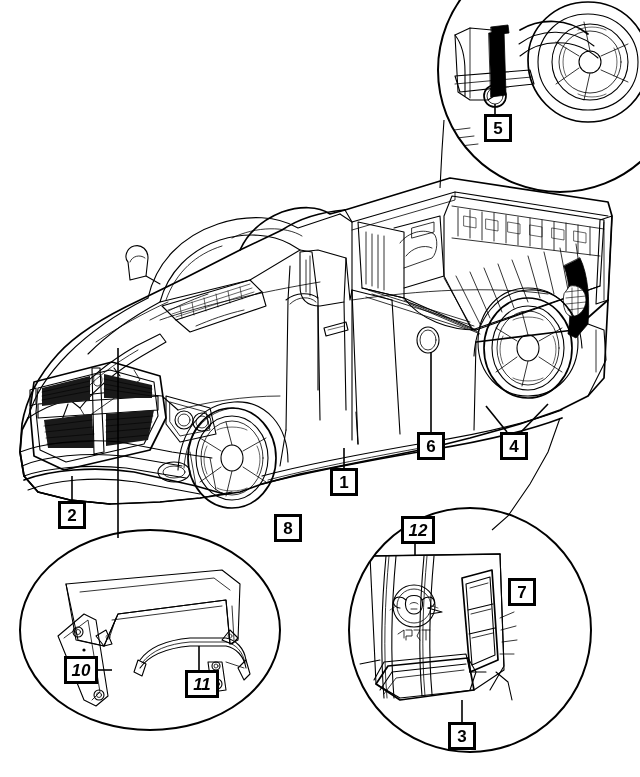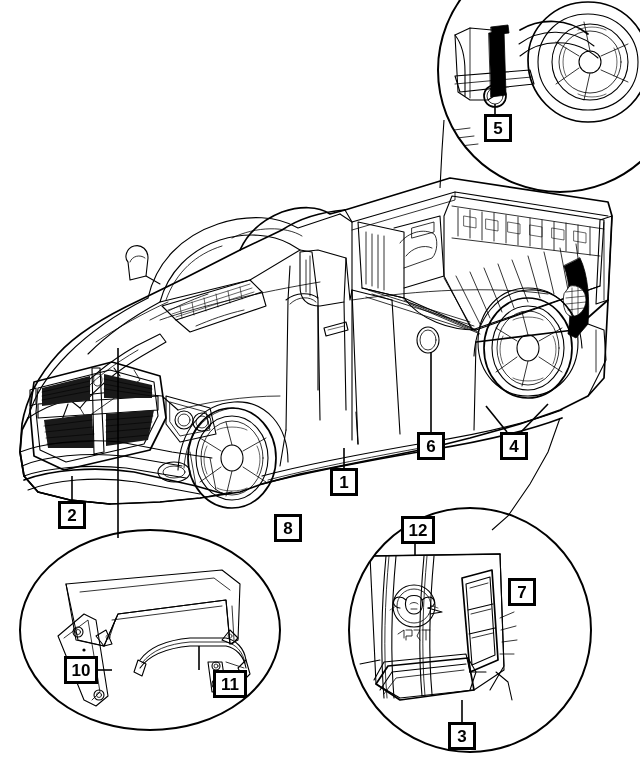--- a/index.html
+++ b/index.html
@@ -45,20 +45,21 @@
     font-family: "Liberation Sans", sans-serif;
     font-size: 17px;
     font-weight: bold;
     color: #000000;
     line-height: 1;
     letter-spacing: 0px;
     cursor: pointer;
   }
   .callout.wide {
     width: 34px;
+    font-style: italic;
   }
   svg { display: block; }
   .ln { fill: none; stroke: #000; stroke-width: 1.1; stroke-linejoin: round; stroke-linecap: round; }
   .ln-thin { fill: none; stroke: #000; stroke-width: 0.8; stroke-linejoin: round; stroke-linecap: round; }
   .ln-hair { fill: none; stroke: #000; stroke-width: 0.6; stroke-linejoin: round; stroke-linecap: round; }
   .ln-bold { fill: none; stroke: #000; stroke-width: 1.7; stroke-linejoin: round; stroke-linecap: round; }
   .ln-circ { fill: none; stroke: #000; stroke-width: 2.0; }
   .leader { fill: none; stroke: #000; stroke-width: 1.6; stroke-linecap: butt; }
   .leader-thin { fill: none; stroke: #000; stroke-width: 1.1; stroke-linecap: butt; }
   .fillwhite { fill: #ffffff; }
@@ -458,18 +459,18 @@
     <div class="callout" style="left:484px; top:114px;">5</div>
 
     <div class="callout" style="left:417px; top:432px;">6</div>
 
     <div class="callout" style="left:508px; top:578px;">7</div>
 
     <div class="callout" style="left:274px; top:514px;">8</div>
 
     <div class="callout wide" style="left:64px; top:656px;">10</div>
 
-    <div class="callout wide" style="left:185px; top:670px;margin-left:28px;">11</div>
+    <div class="callout wide" style="left:185px; top:670px;">11</div>
 
     <div class="callout wide" style="left:401px; top:516px;">12</div>
 
   </div>
 </div>
 
 </body></html>

